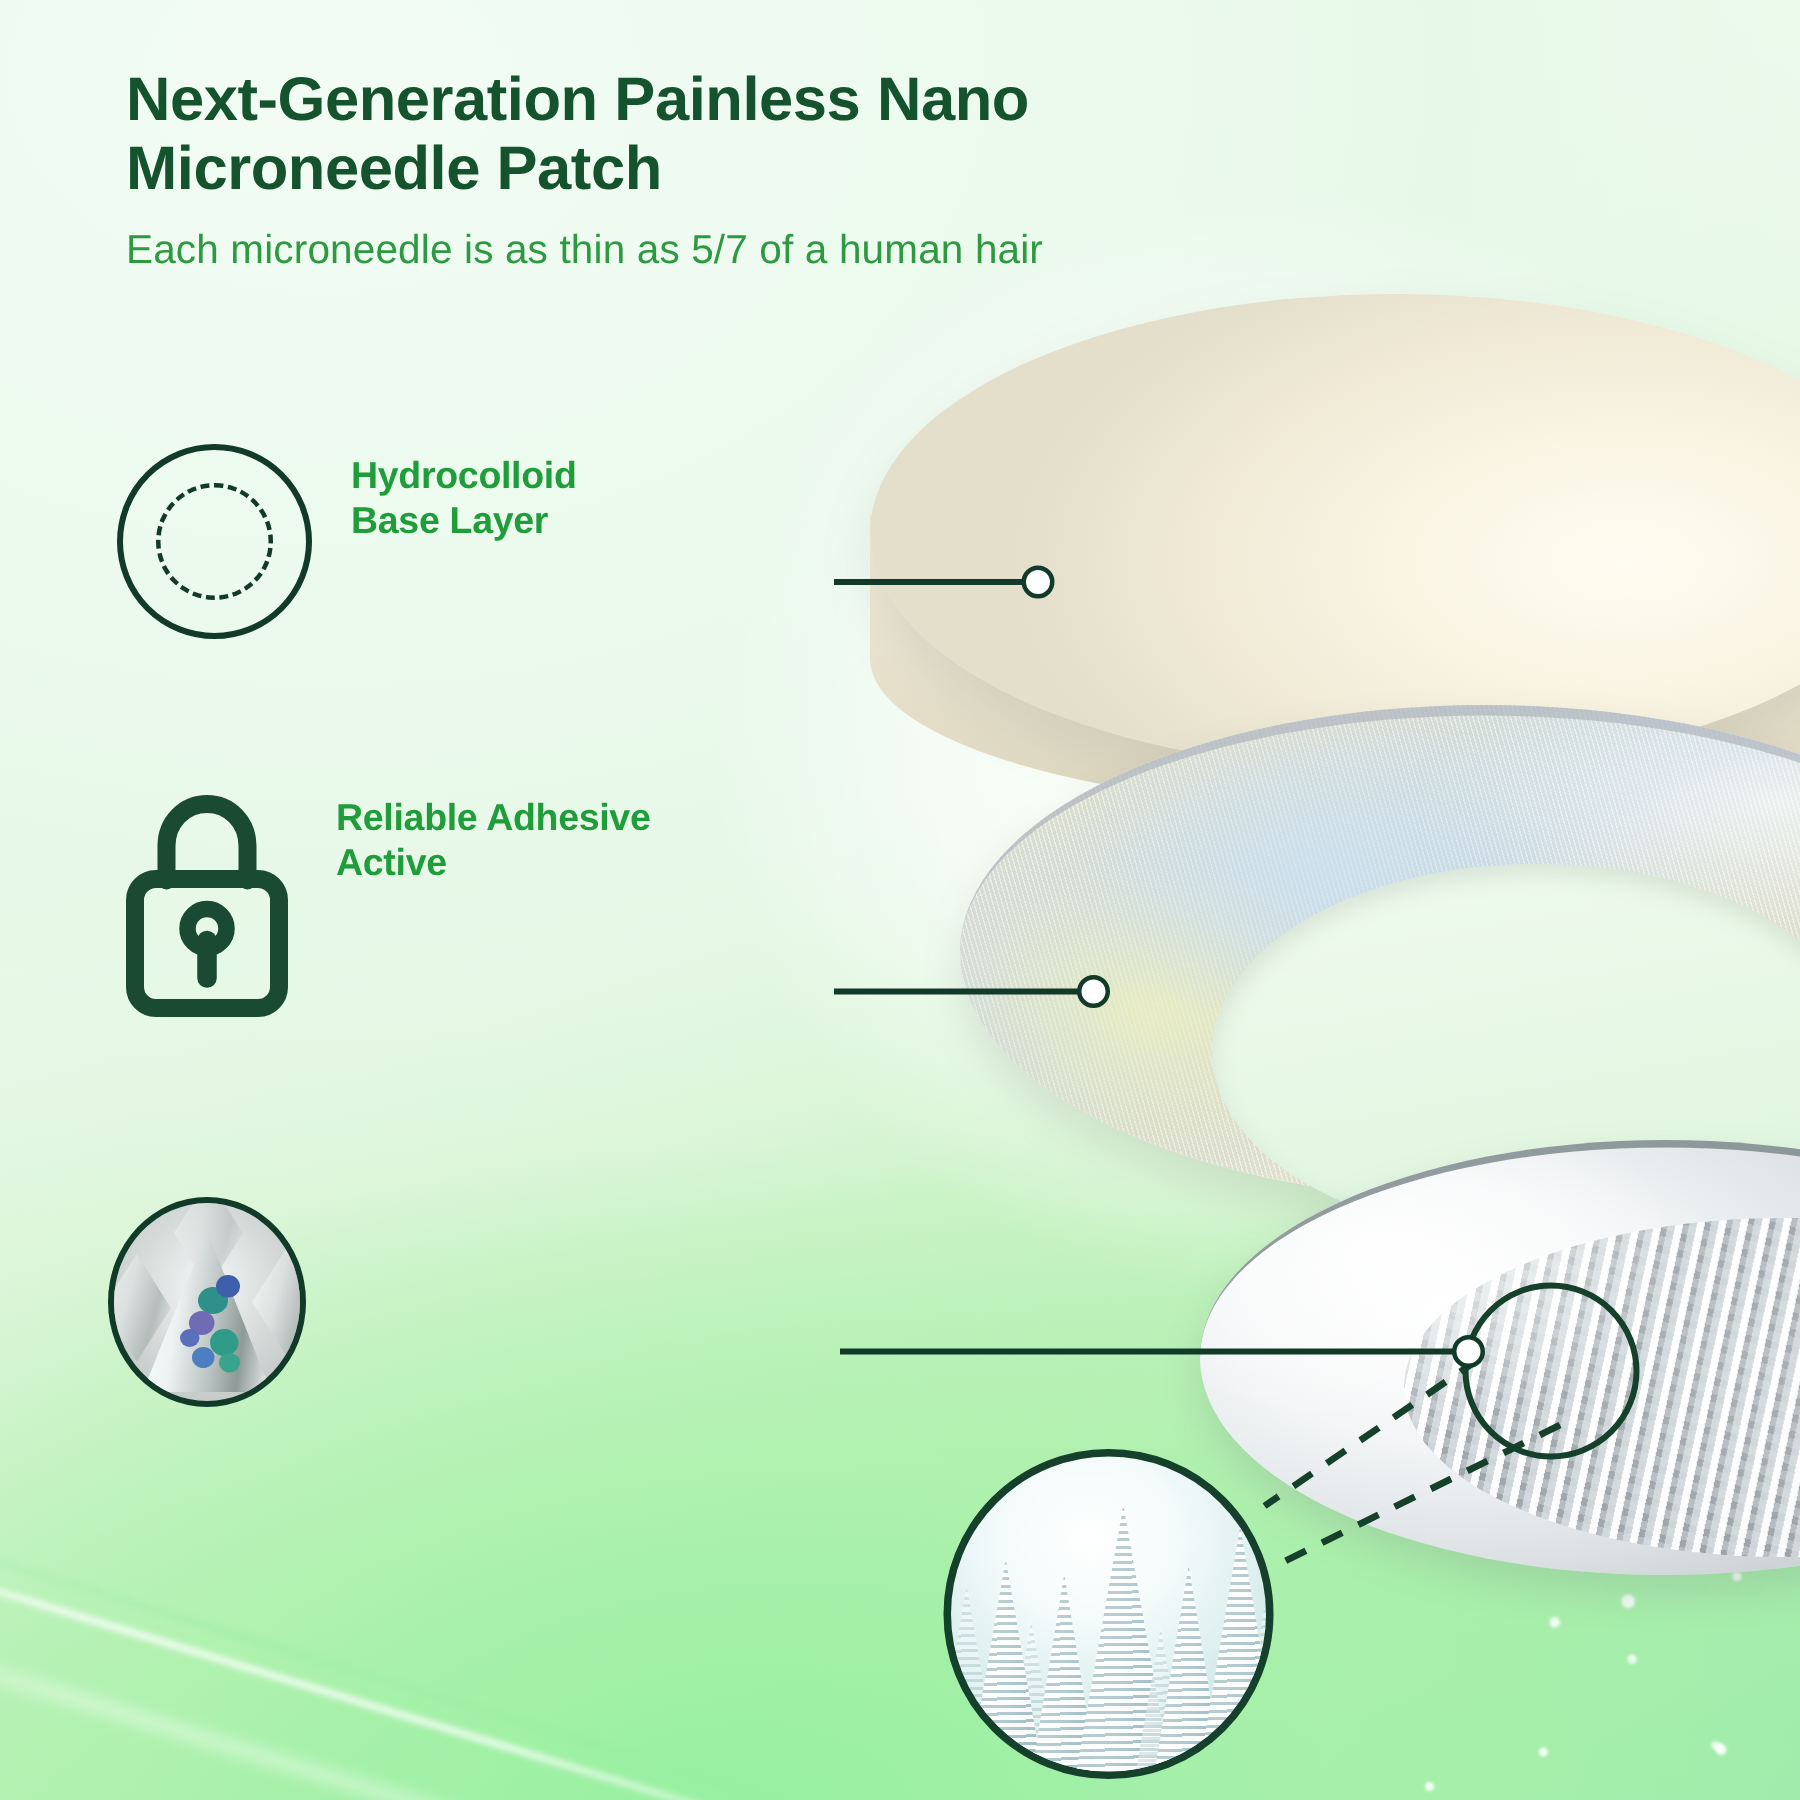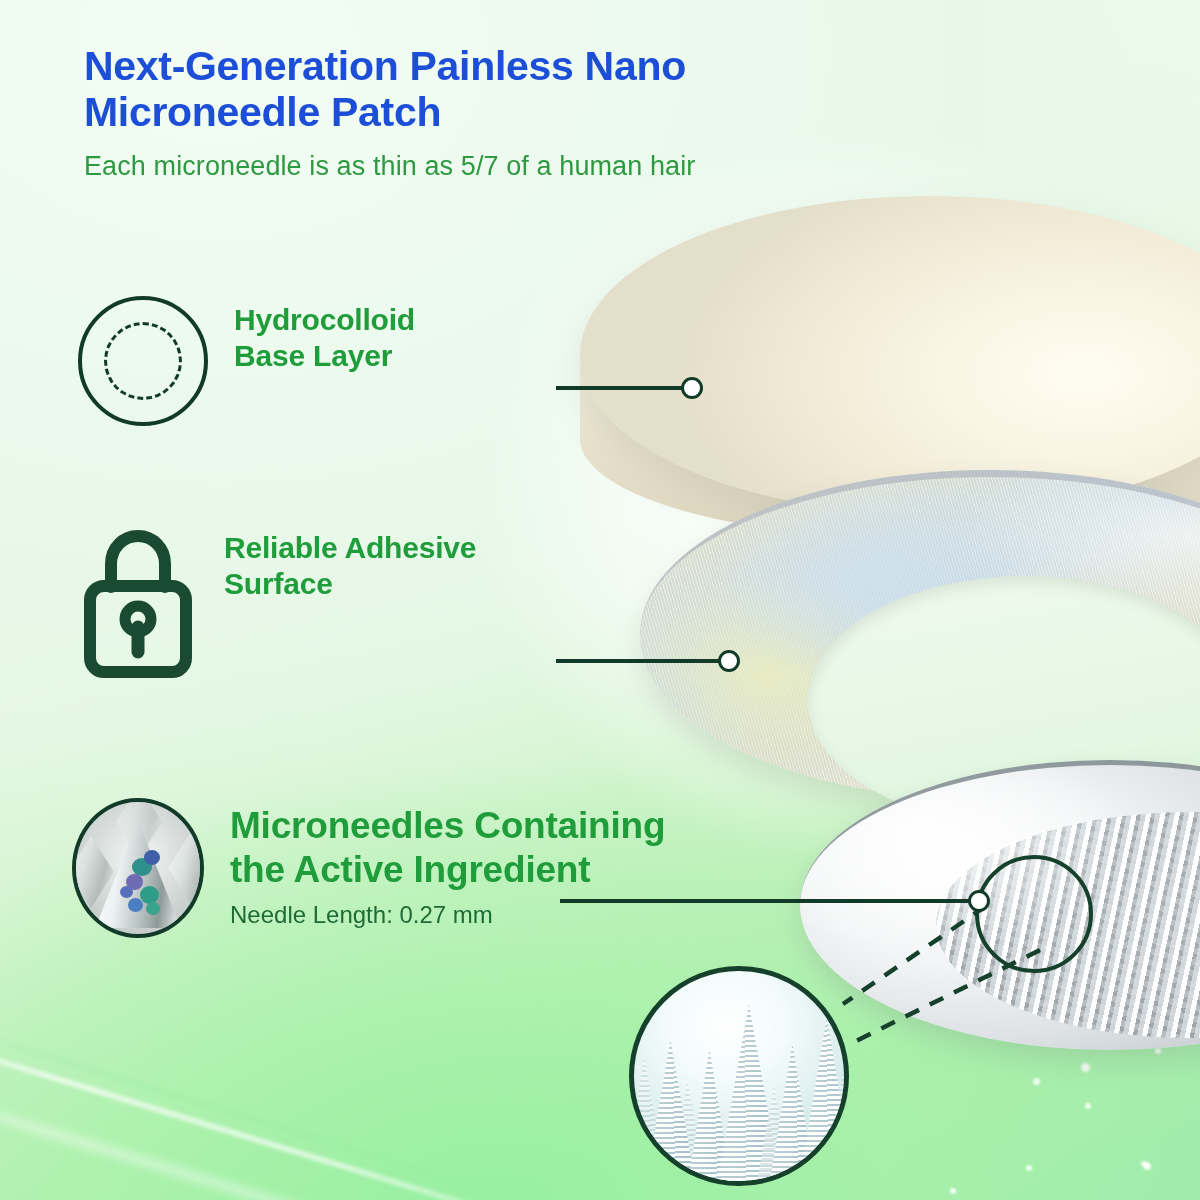--- a/index.html
+++ b/index.html
@@ -41,37 +41,37 @@
     filter:blur(2px);
   }
   .streak.s2 { top:88.5%; height:8px; opacity:.55; filter:blur(5px); }
   .streak.s3 { top:82.4%; height:3px; opacity:.5; background:linear-gradient(90deg, rgba(120,220,140,0) 0%, rgba(120,225,150,.55) 35%, rgba(120,225,150,0) 100%); filter:blur(2.5px); }
   .sparkle { position:absolute; background:#fff; border-radius:50%; filter:blur(1.1px); opacity:.85; }
 
   
   .header { position:absolute; left:84px; top:44px; width:760px; }
   .title {
     font-size:41px; font-weight:700; line-height:1.12;
-    color:#1d4ed8; letter-spacing:-.3px;
+    color:#14532d; letter-spacing:-.3px;
   }
   .subtitle {
     margin-top:15px; font-size:27px; font-weight:400;
     color:#2d9a41; letter-spacing:.1px;
   }
 
   
   .feature { position:absolute; display:flex; align-items:flex-start; }
   .f1 { left:78px; top:296px; }
   .f2 { left:78px; top:524px; }
   .f3 { left:72px; top:798px; }
 
   .ficon { position:relative; flex:0 0 auto; }
   .ftext { margin-left:26px; padding-top:6px; }
   .fhead {
-    font-size:30px; font-weight:700; line-height:1.2;
+    font-size:25px; font-weight:700; line-height:1.2;
     color:#1f9d3a; letter-spacing:-.2px; white-space:pre-line;
   }
   .f3 .fhead { font-size:37px; }
   .fsub { margin-top:8px; font-size:24px; font-weight:400; color:#1d6b35; }
 
   
   .ico-circle { width:130px; height:130px; border:4px solid #123a28; border-radius:50%; position:relative; }
   .ico-circle::after {
     content:""; position:absolute; left:50%; top:50%; width:72px; height:72px;
     transform:translate(-50%,-50%);
@@ -304,40 +304,35 @@
     <div class="ficon">
       <svg class="ico-lock" viewBox="0 0 120 160" fill="none">
         <path d="M33 63 V40 C33 24 45 12 60 12 C75 12 87 24 87 40 V63" stroke="#1b4a33" stroke-width="12" stroke-linecap="round"></path>
         <rect x="12" y="62" width="96" height="86" rx="14" stroke="#1b4a33" stroke-width="12"></rect>
         <circle cx="60" cy="95" r="13" stroke="#1b4a33" stroke-width="11"></circle>
         <path d="M60 103 L60 128" stroke="#1b4a33" stroke-width="13" stroke-linecap="round"></path>
       </svg>
     </div>
     <div class="ftext">
       <div class="fhead">Reliable Adhesive
-Surface</div>
+Active</div>
     </div>
   </div>
 
   <div class="feature f3">
     <div class="ficon">
       <div class="ico-needle">
         <div class="nd-bgpyr" style="left:-8px; top:34px;"></div>
         <div class="nd-bgpyr" style="left:92px; top:30px;"></div>
         <div class="nd-bgpyr" style="left:40px; top:-16px; opacity:.45;"></div>
         <div class="nd-mainpyr"></div>
         <div class="nd-blob" style="left:56px;top:56px;width:20px;height:18px;background:#2f8f8b;"></div>
         <div class="nd-blob" style="left:68px;top:48px;width:16px;height:15px;background:#3f5fa8;"></div>
         <div class="nd-blob" style="left:50px;top:72px;width:17px;height:16px;background:#6f6bb5;"></div>
         <div class="nd-blob" style="left:64px;top:84px;width:19px;height:18px;background:#2e9c86;"></div>
         <div class="nd-blob" style="left:52px;top:96px;width:15px;height:14px;background:#4b7fc0;"></div>
         <div class="nd-blob" style="left:70px;top:100px;width:14px;height:13px;background:#39a38c;"></div>
         <div class="nd-blob" style="left:44px;top:84px;width:13px;height:12px;background:#5a6fbb;"></div>
       </div>
     </div>
-    <div class="ftext">
-      <div class="fhead">Microneedles Containing
-the Active Ingredient</div>
-      <div class="fsub">Needle Length: 0.27 mm</div>
-    </div>
   </div>
 
 </div>
 
 </body></html>

